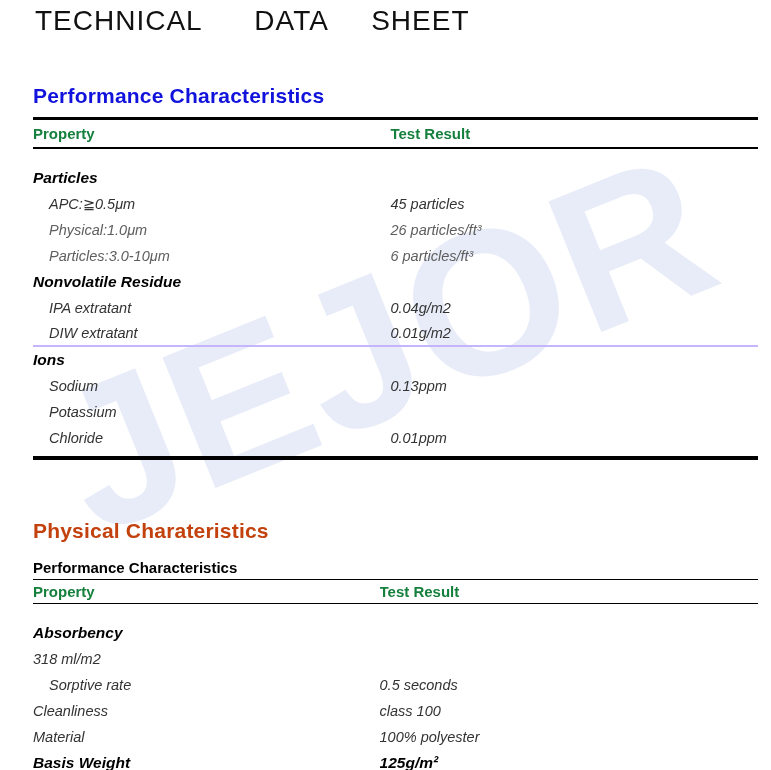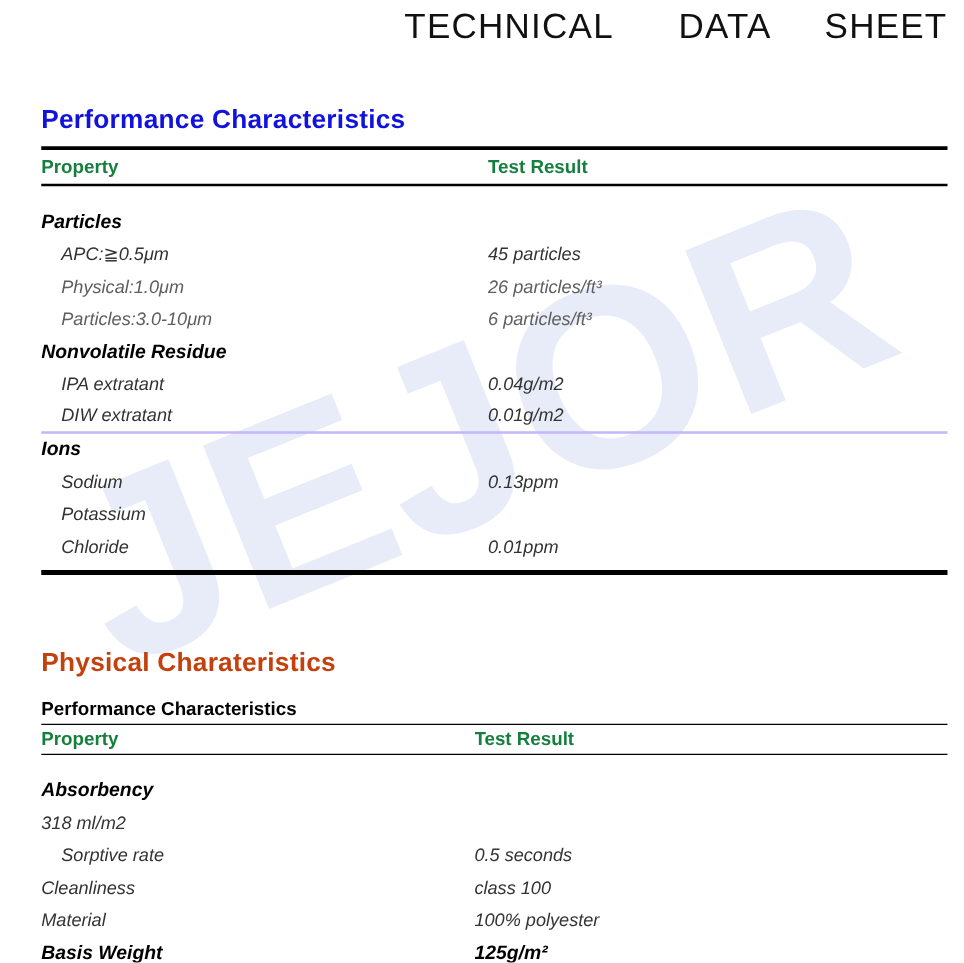--- a/index.html
+++ b/index.html
@@ -34,21 +34,20 @@
   .content { position: relative; z-index: 1; padding: 0 13px 0 33px; }
 
   .doc-title {
     margin-top: 5px;
     margin-left: 2px;
     font-size: 28px;
     font-weight: 500;
     letter-spacing: 1px;
     color: #111;
     white-space: pre;
-    text-align: right;
   }
 
   .section-heading {
     font-size: 21px;
     font-weight: bold;
     color: #1212dd;
     letter-spacing: 0.2px;
   }
   .sec1 .section-heading { margin-top: 47px; }
   .sec2 .section-heading { margin-top: 59px; }

